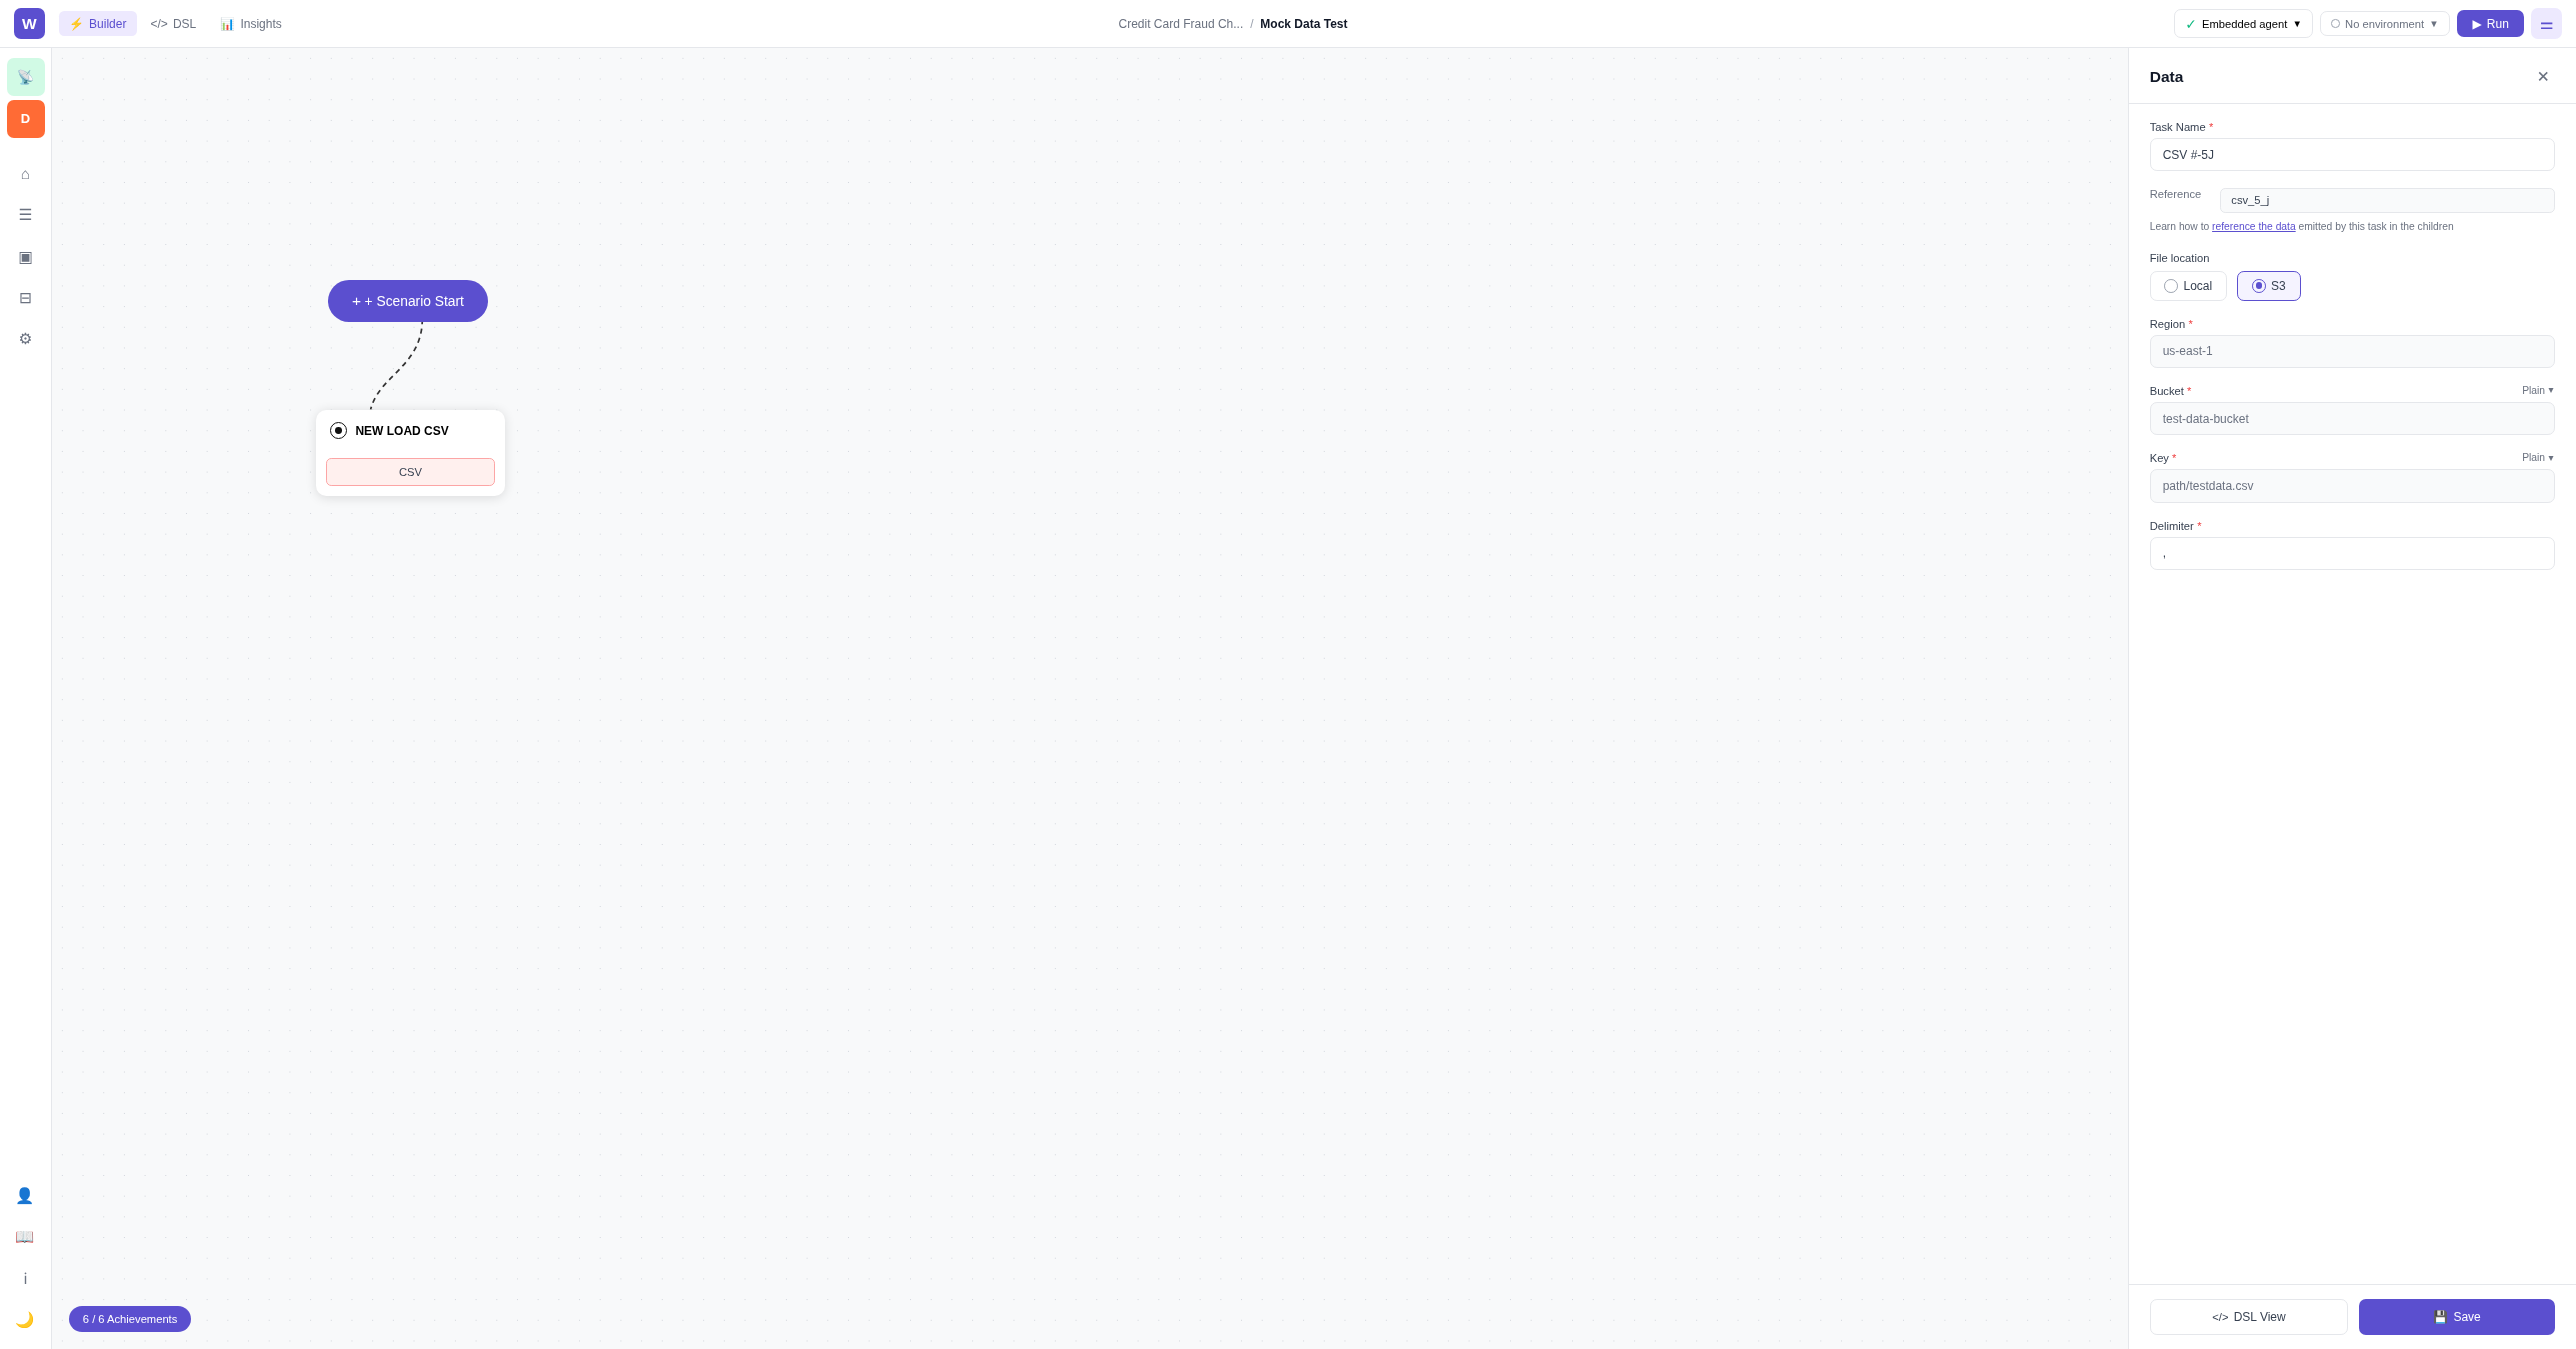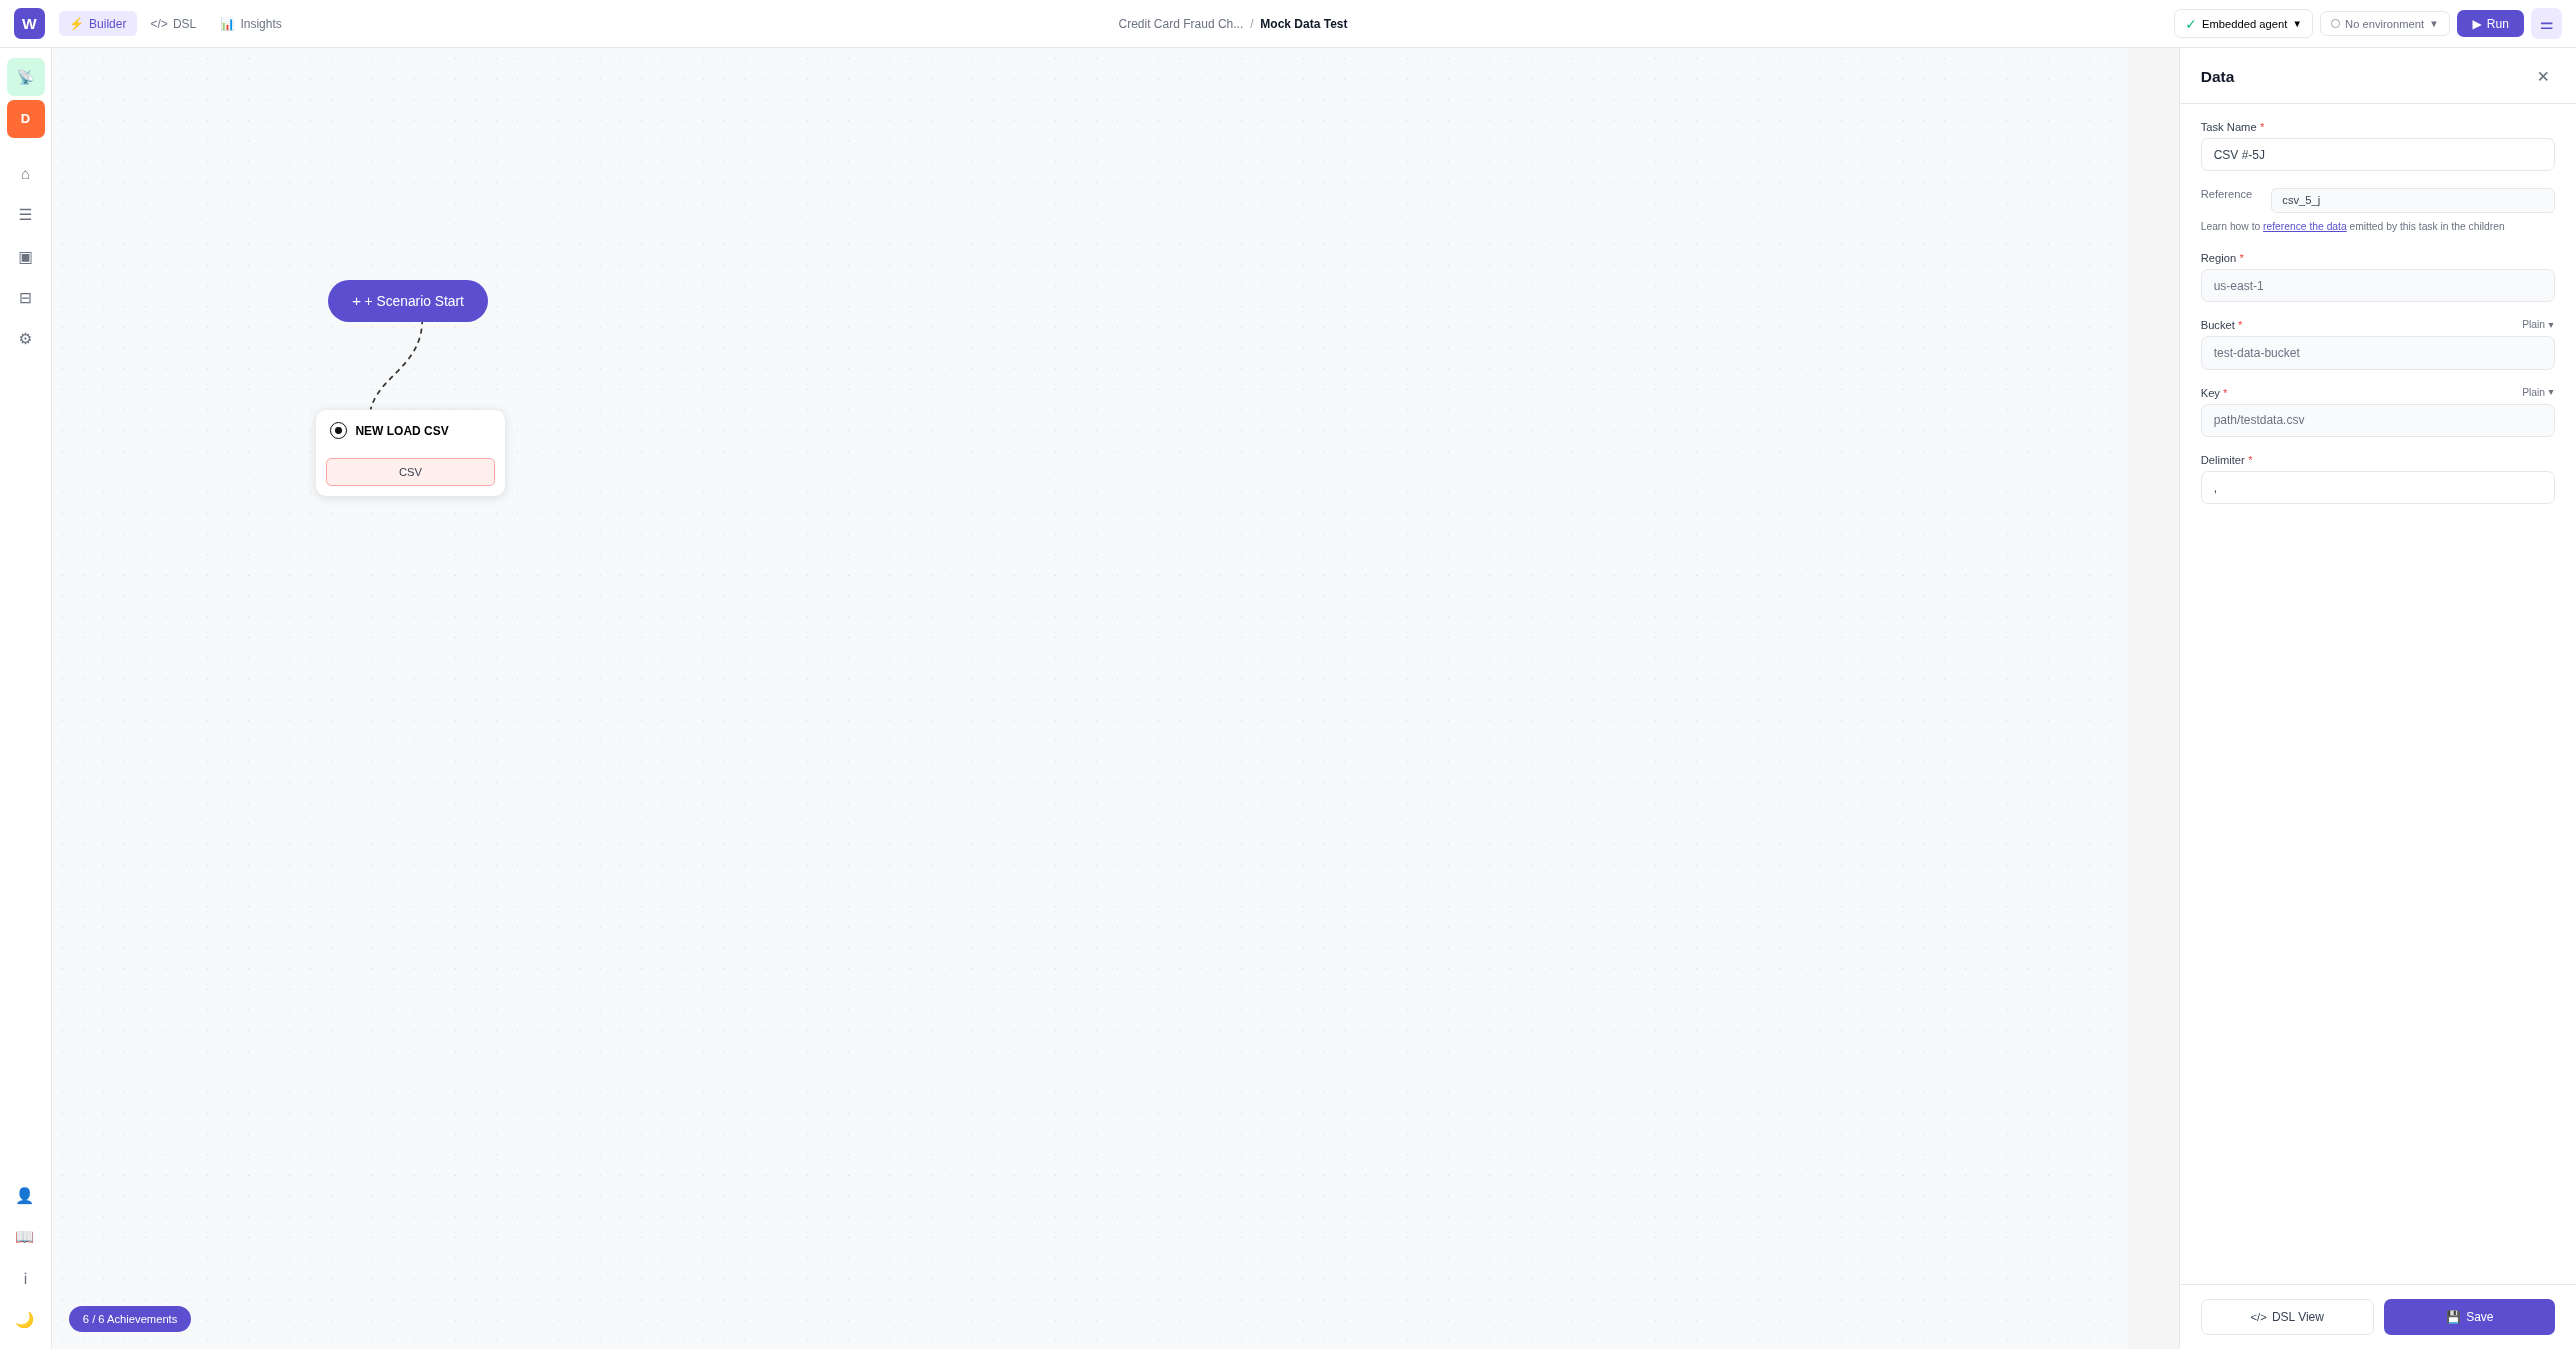--- a/index.html
+++ b/index.html
@@ -206,21 +206,21 @@
       text-align: center;
       font-size: 11.2px;
       color: #374151;
       font-weight: 500;
     }
 
     
     .right-panel {
       position: fixed;
       top: 48px; right: 0;
-      width: 397px;
+      width: 448px;
       bottom: 0;
       background: #fff;
       border-left: 0.9px solid #e5e7eb;
       display: flex; flex-direction: column;
       overflow-y: auto;
     }
     .panel-header {
       display: flex; align-items: center; justify-content: space-between;
       padding: 17px 20.7px 13.8px;
       border-bottom: 0.9px solid #e5e7eb;
@@ -474,20 +474,35 @@
     </div>
 
     <div class="reference-row">
       <span class="reference-label">Reference</span>
       <div class="reference-value">csv_5_j</div>
     </div>
     <div class="reference-help">
       Learn how to <a href="#">reference the data</a> emitted by this task in the children
     </div>
 
+    <div class="field-group">
+      <div class="field-label">
+        <span>File location</span>
+      </div>
+      <div class="file-location-row">
+        <div class="radio-option">
+          <div class="radio-circle"></div>
+          <span>Local</span>
+        </div>
+        <div class="radio-option selected">
+          <div class="radio-circle selected"></div>
+          <span>S3</span>
+        </div>
+      </div>
+    </div>
 
     <div class="field-group">
       <div class="field-label">
         <span>Region</span>
         <span class="field-required">*</span>
       </div>
       <input class="field-input readonly" type="text" value="us-east-1" style="">
     </div>
 
     <div class="field-group">

